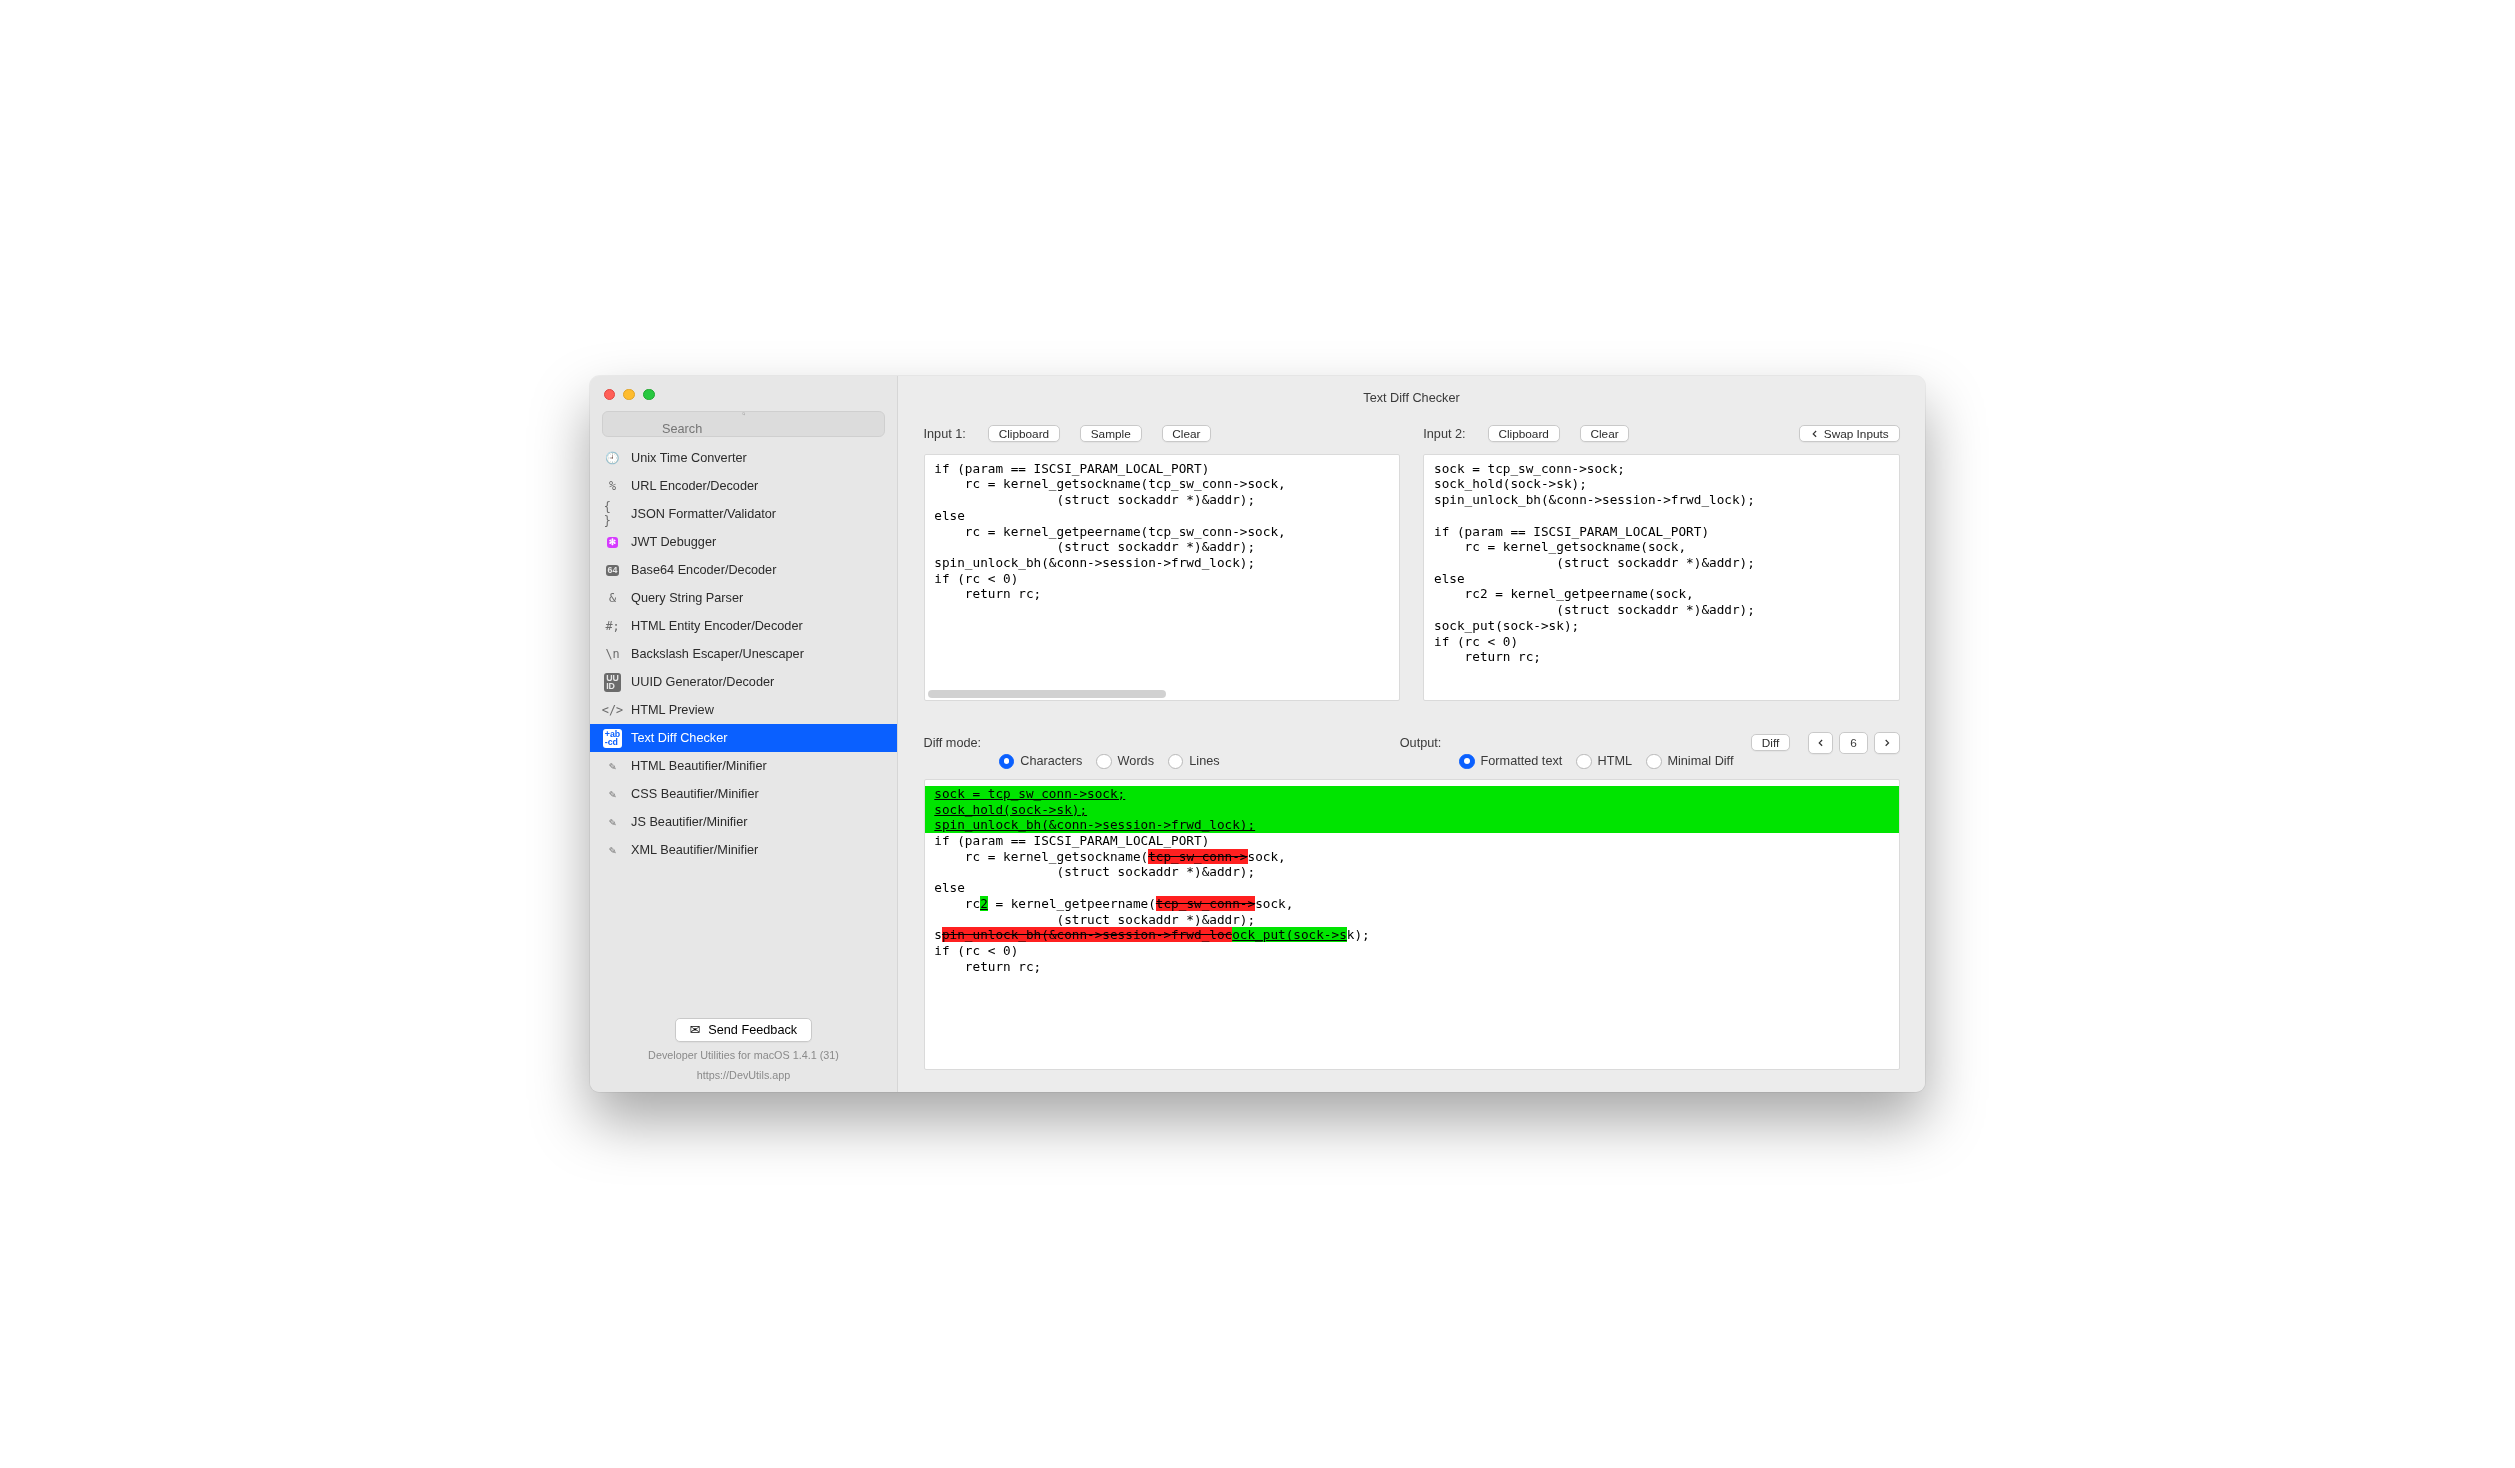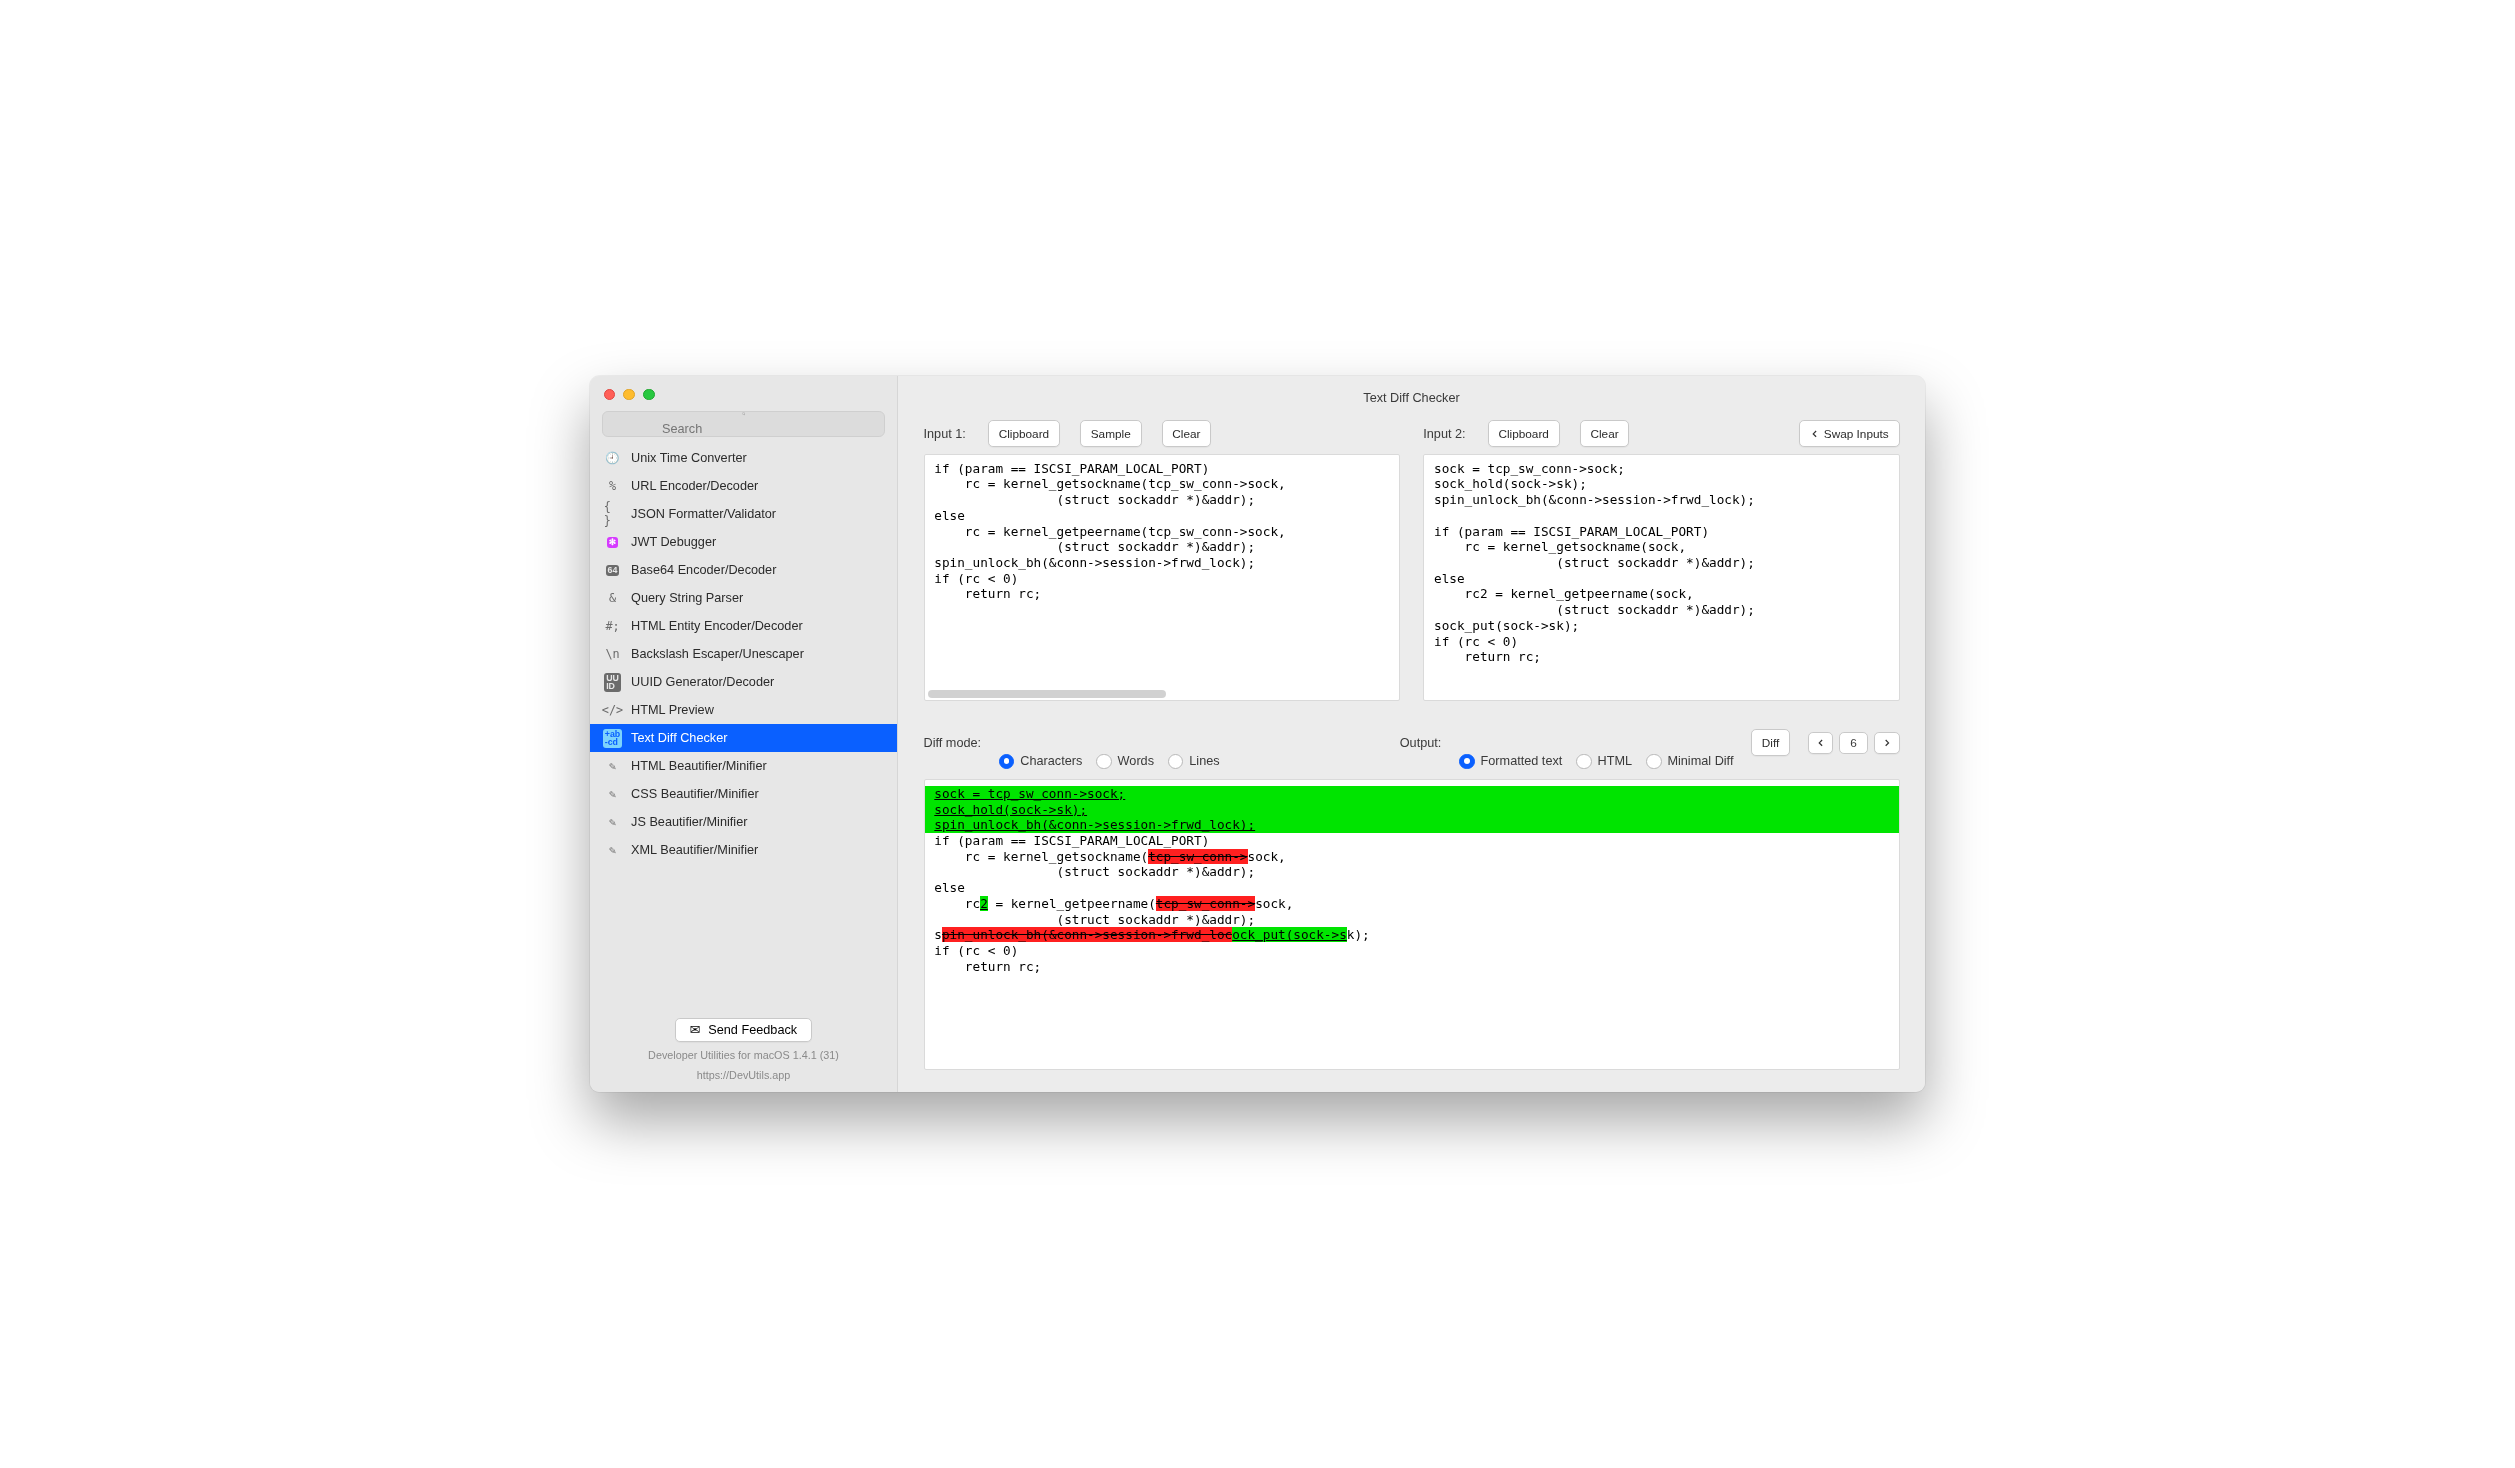--- a/index.html
+++ b/index.html
@@ -90,21 +90,21 @@
     width: 17.6px; height: 17.6px;
     display: inline-flex; align-items: center; justify-content: center;
     font-size: 11.8px;
     color: #6b6b6b;
   }
   .side-item.active {
     background: #0a60ff;
     color: #fff;
   }
   .side-item.active .icon { color: #fff; }
-  .side-item.active .icon .badge { background:#7dd3fc; color:#0a60ff;}
+  .side-item.active .icon .badge { background:#ffffff; color:#0a60ff;}
   .badge {
     font-size: 8.8px;
     padding: 1px 2px;
     border-radius: 2.9px;
     background:#6b6b6b;
     color:#e7e7e7;
     font-weight:600;
     line-height:1;
   }
 
@@ -166,21 +166,21 @@
   }
   .input-header .lbl {
     font-size:12.7px;
     color:#3a3a3a;
     margin-right: 2px;
   }
   .btn {
     background:#fff;
     border:1px solid #c9c9c9;
     border-radius:4.9px;
-    height:27px;
+    height:17px;
     padding:0 9.8px;
     font-size:11.8px;
     color:#2b2b2b;
     cursor:pointer;
     box-shadow: 0 1px 1px rgba(0,0,0,0.04);
     display:inline-flex; align-items:center; gap:3.9px;
   }
   .spacer { flex:1; }
   .codebox {
     height: 247px;

